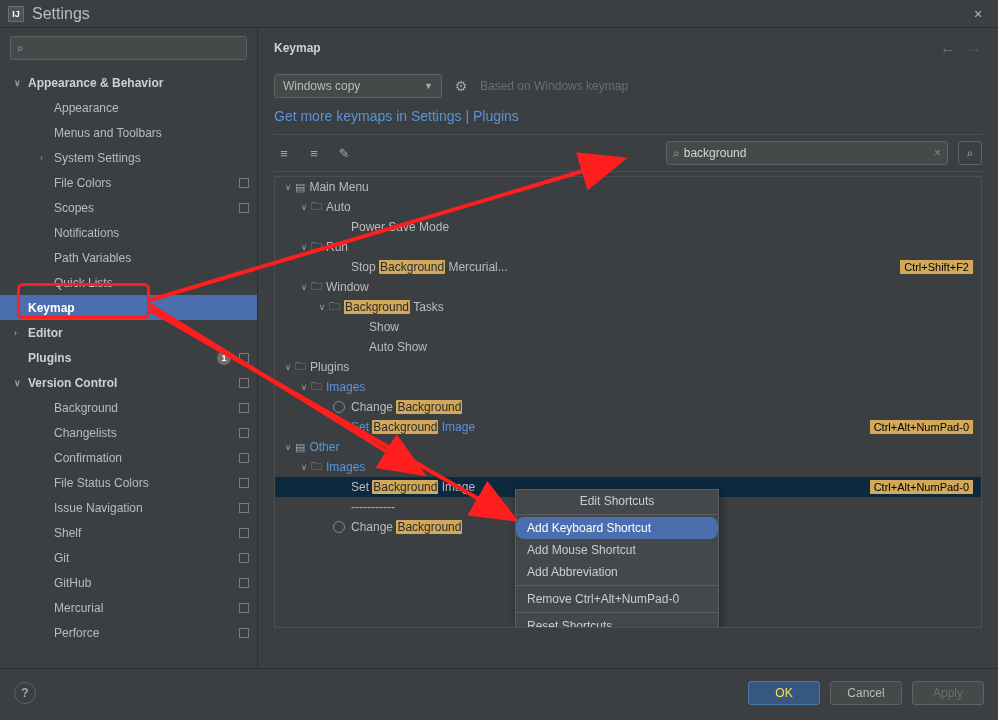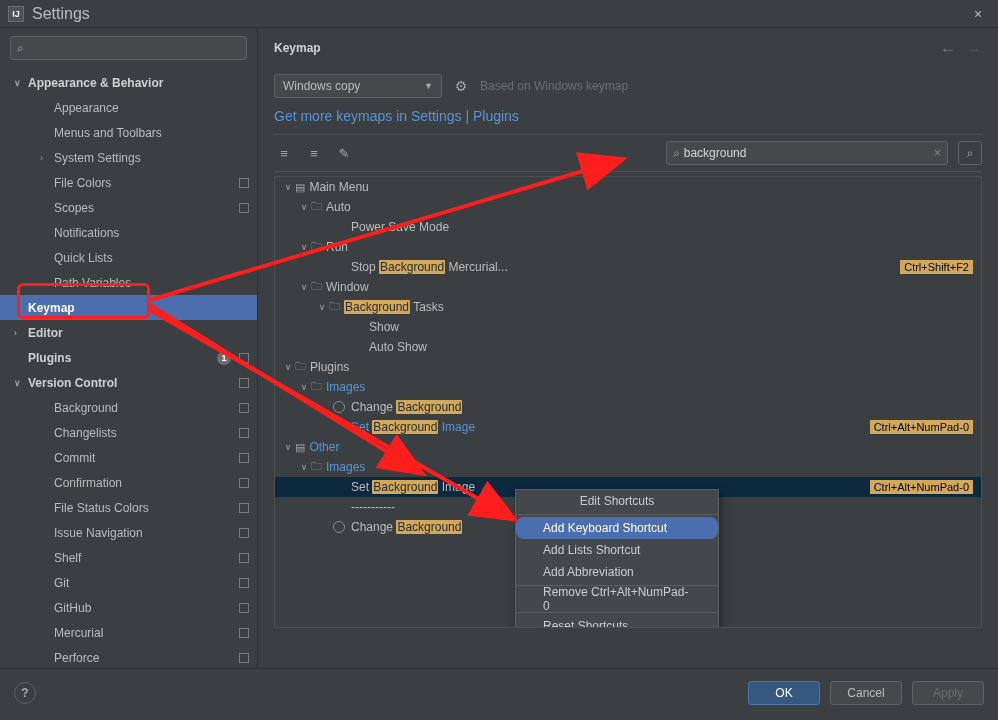--- a/index.html
+++ b/index.html
@@ -160,40 +160,40 @@
   .radio { width:12px;height:12px;border:1px solid #888;border-radius:50%;margin-right:6px;}
   
   .ctxmenu {
     position:absolute;
     background:#44484b;
     border:1px solid #5a5e60;
     box-shadow: 2px 2px 8px rgba(0,0,0,.4);
     font-size:12px; color:#ccc;
     width:204px;
   }
-  .ctxmenu .mi { height:22px; display:flex; align-items:center; padding:0 27px; cursor:pointer;}
+  .ctxmenu .mi { height:22px; display:flex; align-items:center; padding:0 11px; cursor:pointer;}
   .ctxmenu .mi.header { color:#ccc; justify-content:center; }
   .ctxmenu .mi.sel { background:#4b6eaf; color:#fff;border-radius:8px; }
   .ctxmenu .sep { height:1px; background:#5a5e60; margin:2px 0;}
   
   .footer {
     height:48px; border-top:1px solid #2d2f30;
     display:flex; align-items:center; padding:0 14px;
   }
   .help {
     width:22px;height:22px;border:1px solid #5e6263;border-radius:50%;
     display:flex;align-items:center;justify-content:center;color:#aaa;font-weight:bold;
   }
   .footer .btns { margin-left:auto; display:flex; gap:10px;}
   .btnf {
     width:72px; height:24px; border:1px solid #5e6263; border-radius:3px;
     background:#45494a; color:#bbb; display:flex;align-items:center;justify-content:center;
     cursor:pointer; font-size:12px;
   }
-  .btnf.primary { background:#365880; border-color:#4a78a8; color:#ffffff;}
+  .btnf.primary { background:#365880; border-color:#4a78a8; color:#fde047;}
   .btnf.disabled { color:#6a6d6f; }
   
   svg.overlay { position:absolute; top:0;left:0; pointer-events:none;}
 </style>
 </head>
 <body>
 
 <div class="titlebar">
   <div class="app-icon">IJ</div>
   <div class="title">Settings</div>
@@ -229,24 +229,24 @@
           <span class="ext-icon"></span>
         </div>
       <div class="nav-item level2">
           <span>Scopes</span>
           <span class="ext-icon"></span>
         </div>
       <div class="nav-item level2">
           <span>Notifications</span>
         </div>
       <div class="nav-item level2">
+          <span>Path Variables</span>
+        </div>
+      <div class="nav-item level2">
           <span>Quick Lists</span>
-        </div>
-      <div class="nav-item level2">
-          <span>Path Variables</span>
         </div>
       <div class="nav-item bold selected" style="padding-left:28px">
           <span>Keymap</span>
         </div>
       <div class="nav-item bold">
           <span class="chev">›</span>
           <span>Editor</span>
         </div>
       <div class="nav-item bold">
           <span>Plugins</span>
@@ -257,24 +257,20 @@
           <span class="chev">∨</span>
           <span>Version Control</span>
           <span class="ext-icon"></span>
         </div>
       <div class="nav-item level2">
           <span>Background</span>
           <span class="ext-icon"></span>
         </div>
       <div class="nav-item level2">
           <span>Changelists</span>
-          <span class="ext-icon"></span>
-        </div>
-      <div class="nav-item level2">
-          <span>Commit</span>
           <span class="ext-icon"></span>
         </div>
       <div class="nav-item level2">
           <span>Confirmation</span>
           <span class="ext-icon"></span>
         </div>
       <div class="nav-item level2">
           <span>File Status Colors</span>
           <span class="ext-icon"></span>
         </div>
@@ -433,21 +429,21 @@
       <div class="trow">
           <span class="indent" style="width:58px"></span>
           <span class="radio"></span>
           <span class="tlabel"><span>Change </span><span class="hl">Background</span></span>
         </div>
 
       <div class="ctxmenu" style="left:240px; top:312px;">
         <div class="mi header">Edit Shortcuts</div>
         <div class="sep"></div>
         <div class="mi sel">Add Keyboard Shortcut</div>
-        <div class="mi">Add Lists Shortcut</div>
+        <div class="mi">Add Mouse Shortcut</div>
         <div class="mi">Add Abbreviation</div>
         <div class="sep"></div>
         <div class="mi">Remove Ctrl+Alt+NumPad-0</div>
         <div class="sep"></div>
         <div class="mi">Reset Shortcuts</div>
       </div>
     </div>
   </div>
 </div>
 

